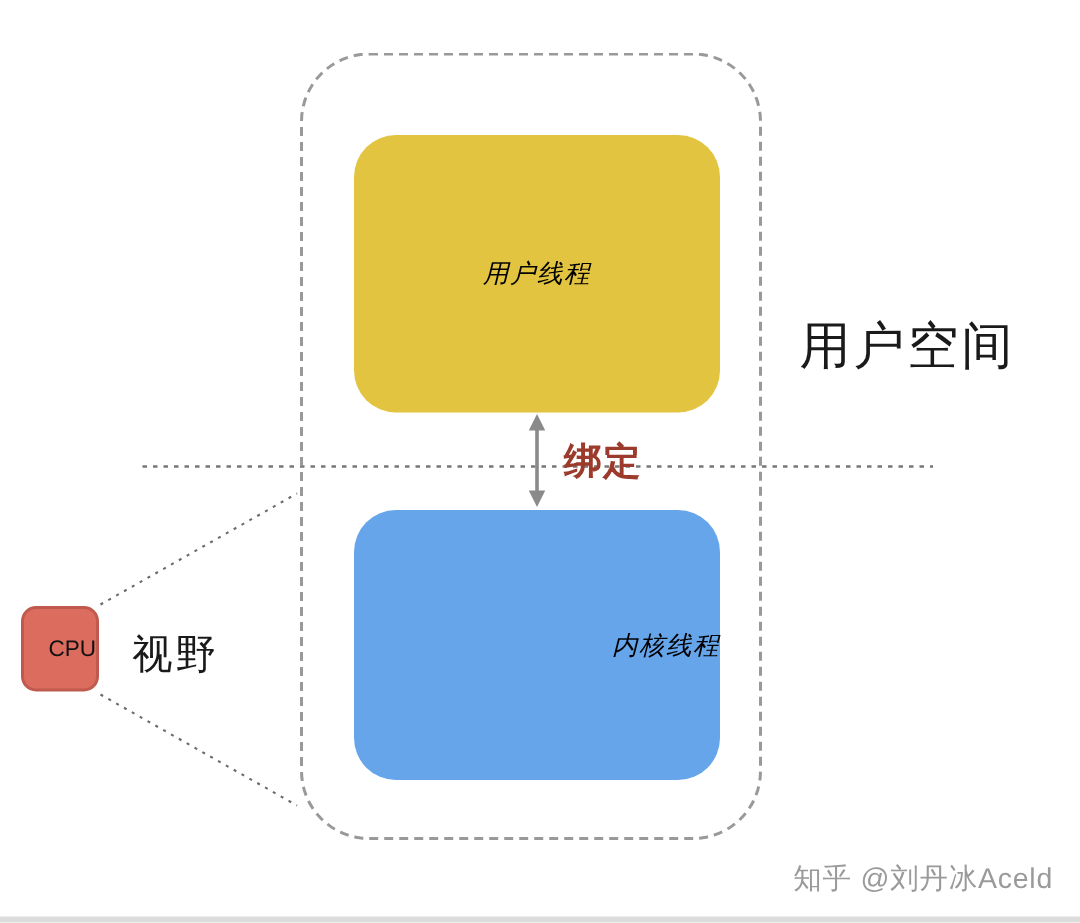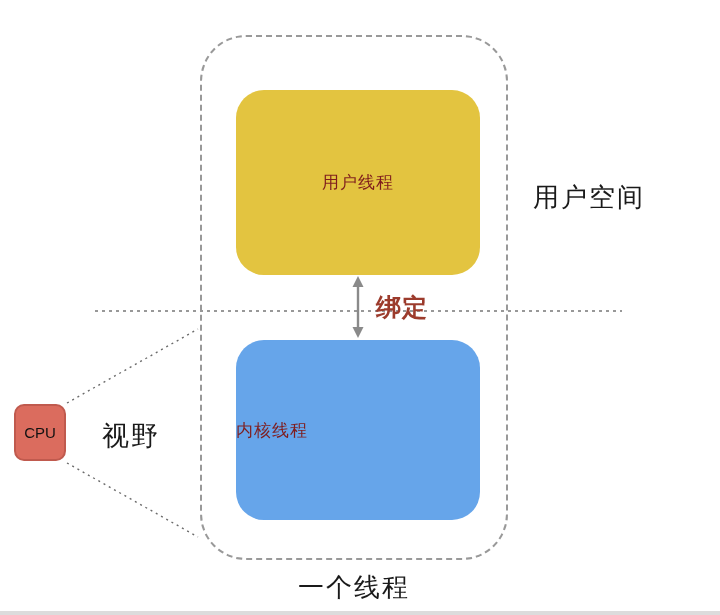--- a/index.html
+++ b/index.html
@@ -39,48 +39,48 @@
   .user-thread{
     position:absolute;left:236px;top:90px;width:244px;height:185px;
     background:var(--user-thread-fill);
     border-radius:28px;
     display:flex;align-items:center;justify-content:center;
   }
   .kernel-thread{
     position:absolute;left:236px;top:340px;width:244px;height:180px;
     background:var(--kernel-thread-fill);
     border-radius:28px;
-    display:flex;align-items:center;justify-content:flex-start;
+    display:flex;align-items:center;justify-content:flex-end;
   }
-  .box-label{color:#7f1d1d;font-size:17px;letter-spacing:1px;}
+  .box-label{color:#000000;font-size:17px;letter-spacing:1px;font-style:italic;}
 
   .binding-label{
     position:absolute;left:376px;top:291px;
     color:var(--binding-text);
     font-size:25px;font-weight:bold;letter-spacing:1px;
   }
 
   .space-label{
     position:absolute;color:var(--text-dark);
-    font-size:26px;letter-spacing:2px;
+    font-size:34px;letter-spacing:2px;margin-top:28px;
   }
   .user-space-label{left:533px;top:180px;}
   .kernel-space-label{left:533px;top:405px;}
 
   .cpu-box{
     position:absolute;left:14px;top:404px;width:52px;height:57px;
     background:var(--cpu-fill);
     border:2px solid var(--cpu-border);
     border-radius:10px;
-    display:flex;align-items:center;justify-content:center;
+    display:flex;align-items:center;justify-content:flex-end;
   }
   .cpu-text{color:#111;font-size:15px;font-weight:500;}
 
   .view-label{
-    position:absolute;left:102px;top:418px;
+    position:absolute;left:88px;top:418px;
     color:var(--text-dark);font-size:27px;letter-spacing:2px;
   }
 
   .one-thread-label{
     position:absolute;left:200px;top:570px;width:308px;
     text-align:center;color:var(--text-dark);
     font-size:26px;letter-spacing:2px;
   }
 
   .watermark{
@@ -122,17 +122,17 @@
   <div class="binding-label">绑定</div>
 
   <div class="space-label user-space-label">用户空间</div>
 
   <div class="cpu-box">
     <span class="cpu-text">CPU</span>
   </div>
 
   <div class="view-label">视野</div>
 
-  <div class="one-thread-label">一个线程</div>
 
+  <div class="watermark">知乎 @刘丹冰Aceld</div>
 
   <div class="bottom-edge"></div>
 </div>
 
 </body></html>

